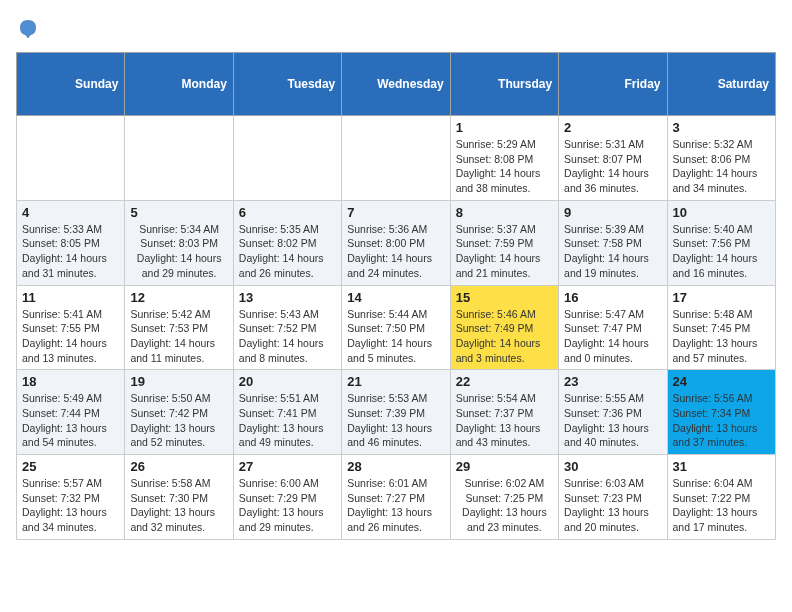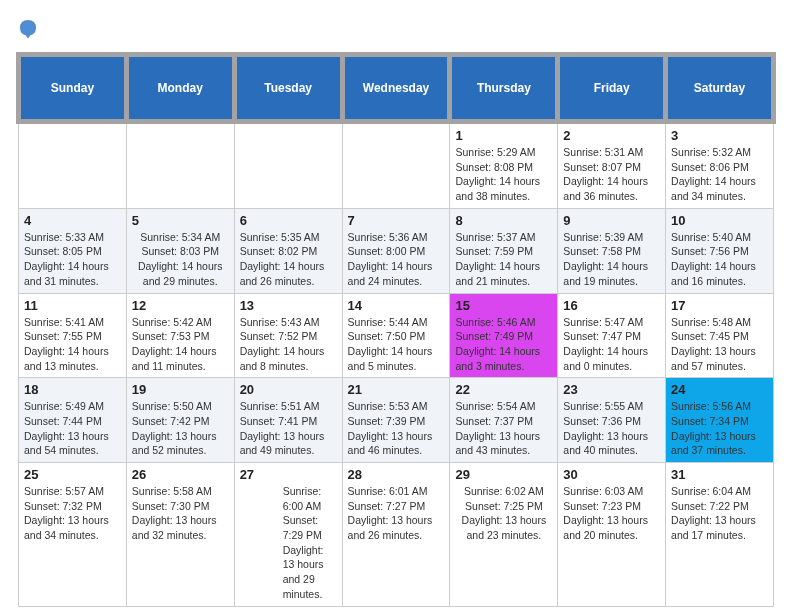--- a/index.html
+++ b/index.html
@@ -48,24 +48,24 @@
       color: #555;
     }
     .calendar {
       width: 100%;
       border-collapse: collapse;
       font-size: 11px;
     }
     .calendar th {
       background: #2a6ebb;
       color: #fff;
-      text-align: center;
+      text-align: right;
       padding: 24px 6px;
       font-size: 12px;
-      border: 5px solid #a3a3a3;
+      border: 1px solid #a3a3a3;
     }
     .calendar td {
       vertical-align: top;
       padding: 4px 5px;
       border: 1px solid #ccc;
       width: 108px;
       min-height: 80px;
       background: #fff;
     }
     .calendar tr:nth-child(even) td {
@@ -219,21 +219,21 @@
 Daylight: 14 hours
 and 8 minutes.</div>
         </td>
         <td style="background: rgb(255, 255, 255);">
           <span class="day-number">14</span>
           <div class="day-info" style="white-space: pre-line;">Sunrise: 5:44 AM
 Sunset: 7:50 PM
 Daylight: 14 hours
 and 5 minutes.</div>
         </td>
-        <td style="background: #d946ef;">
+        <td style="background: #fde047;">
           <span class="day-number">15</span>
           <div class="day-info" style="white-space: pre-line;">Sunrise: 5:46 AM
 Sunset: 7:49 PM
 Daylight: 14 hours
 and 3 minutes.</div>
         </td>
         <td style="background: rgb(255, 255, 255);">
           <span class="day-number">16</span>
           <div class="day-info" style="white-space: pre-line;">Sunrise: 5:47 AM
 Sunset: 7:47 PM
@@ -309,21 +309,21 @@
         </td>
         <td style="background: rgb(255, 255, 255);">
           <span class="day-number">26</span>
           <div class="day-info" style="white-space: pre-line;">Sunrise: 5:58 AM
 Sunset: 7:30 PM
 Daylight: 13 hours
 and 32 minutes.</div>
         </td>
         <td style="background: rgb(255, 255, 255);">
           <span class="day-number">27</span>
-          <div class="day-info" style="white-space: pre-line; margin-left: 43px;">Sunrise: 6:00 AM
+          <div class="day-info" style="white-space: pre-line;">Sunrise: 6:00 AM
 Sunset: 7:29 PM
 Daylight: 13 hours
 and 29 minutes.</div>
         </td>
         <td style="background: rgb(255, 255, 255);">
           <span class="day-number">28</span>
           <div class="day-info" style="white-space: pre-line;">Sunrise: 6:01 AM
 Sunset: 7:27 PM
 Daylight: 13 hours
 and 26 minutes.</div>

